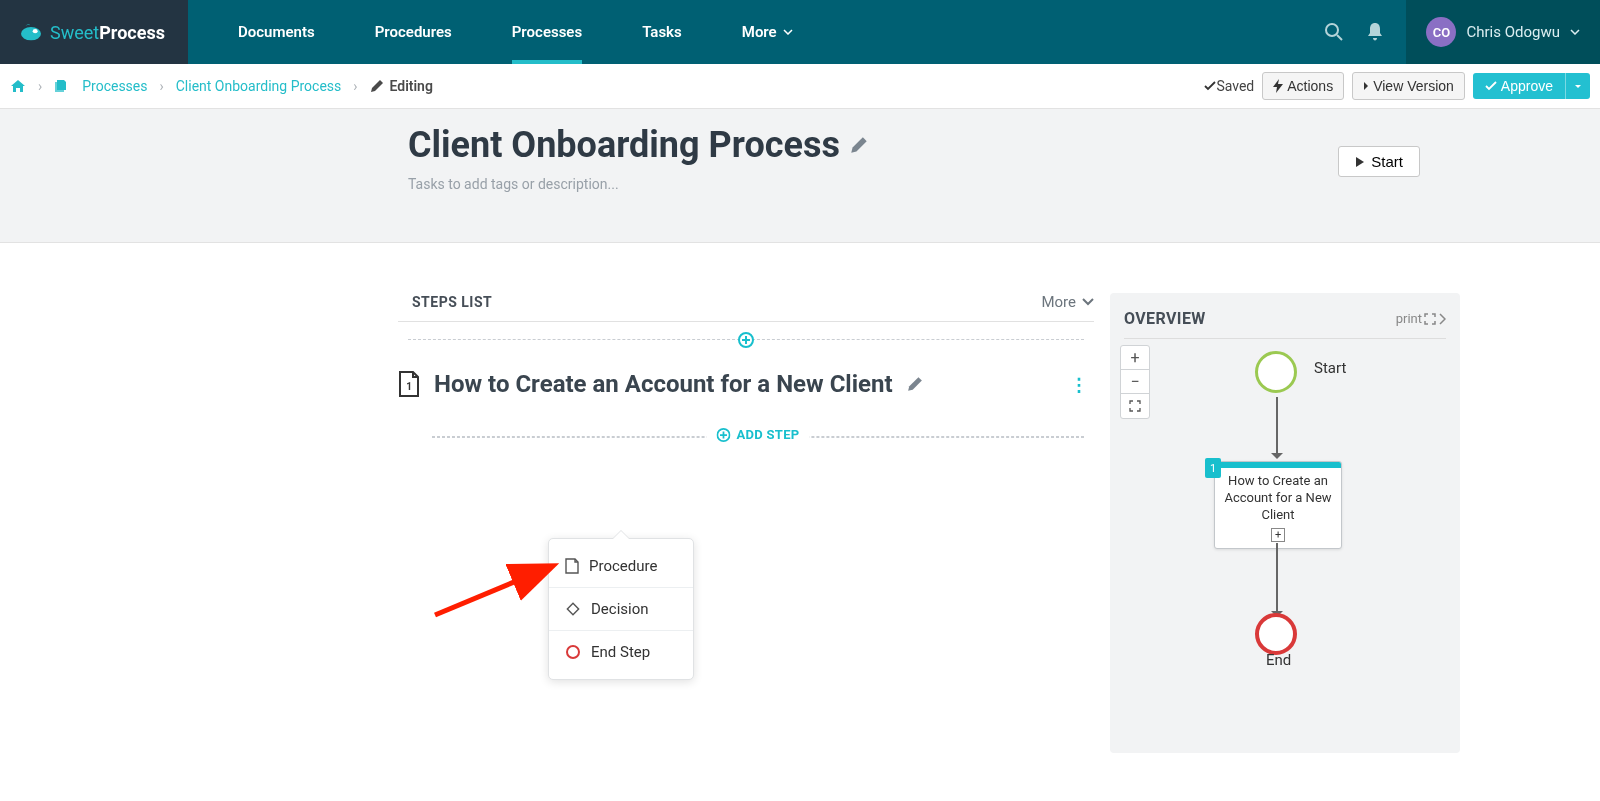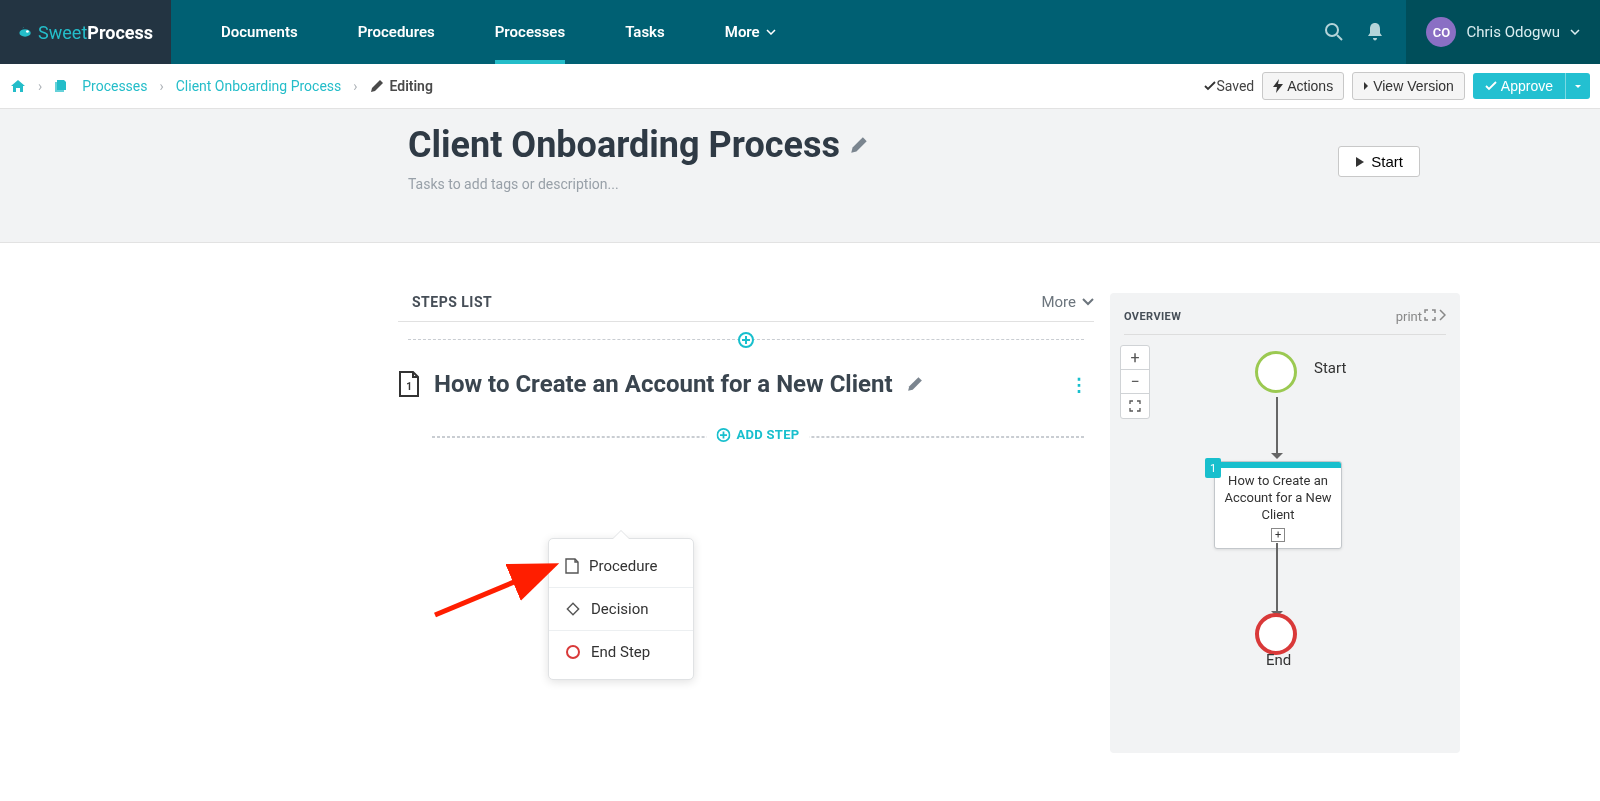--- a/index.html
+++ b/index.html
@@ -1,18 +1,18 @@
 <!DOCTYPE html>
 <html><head>
 <meta charset="utf-8">
 <style>
 * { box-sizing: border-box; margin: 0; padding: 0; }
 body { font-family: -apple-system, BlinkMacSystemFont, "Segoe UI", Roboto, Helvetica, Arial, sans-serif; color: #333; background: #fff; }
 .topbar { display: flex; align-items: center; height: 64px; background: #006073; }
-.logo-area { background: #233442; height: 64px; width: 171px; display: flex; align-items: center; padding: 0 18px; gap: 6px; }
+.logo-area { background: #233442; height: 64px; width: 188px; display: flex; align-items: center; padding: 0 18px; gap: 6px; }
 .logo-mark { width: 26px; height: 20px; }
 .logo-text { color: #fff; font-size: 18px; }
 .logo-text .sw { color: #24bdc9; font-weight: 400; }
 .logo-text .pr { color: #fff; font-weight: 700; }
 .nav { display: flex; align-items: center; flex: 1; padding-left: 20px; }
 .nav-item { color: #fff; font-size: 15px; font-weight: 600; padding: 0 30px; height: 64px; display: flex; align-items: center; position: relative; cursor: pointer; }
 .nav-item.active::after { content: ''; position: absolute; bottom: 0; left: 30px; right: 30px; height: 4px; background: #24bdc9; }
 .nav-item .chev { margin-left: 6px; }
 .topbar-right { display: flex; align-items: center; gap: 22px; padding-right: 0; height: 64px; }
 .topbar-icon { color: #b4d4d9; cursor: pointer; }
@@ -60,22 +60,22 @@
 .add-step-label { position: absolute; left: 50%; top: -10px; transform: translateX(-50%); background: #fff; padding: 0 10px; color: #18bfcd; font-size: 13px; font-weight: 700; display: flex; align-items: center; gap: 6px; cursor: pointer; letter-spacing: 0.3px; }
 
 .popover { position: absolute; top: 538px; left: 548px; width: 146px; background: #fff; border: 1px solid #e0e2e4; border-radius: 5px; box-shadow: 0 2px 10px rgba(0,0,0,0.12); padding: 6px 0; }
 .popover::before { content: ''; position: absolute; top: -8px; left: 50%; transform: translateX(-50%); border: 8px solid transparent; border-bottom-color: #fff; border-top: none; filter: drop-shadow(0 -1px 0 #e0e2e4); }
 .popover-item { padding: 12px 16px; font-size: 15px; color: #333; display: flex; align-items: center; gap: 10px; cursor: pointer; }
 .popover-item + .popover-item { border-top: 1px solid #eceff1; }
 
 .arrow-annot { position: absolute; top: 555px; left: 430px; pointer-events: none; }
 
 .overview-header { display: flex; justify-content: space-between; align-items: center; padding: 6px 0 10px 0; border-bottom: 1px solid #ddd; }
-.overview-title { font-size: 11px; font-weight: 700; letter-spacing: 0.4px; color: #464e57; }
-.overview-controls { display: flex; gap: 2px; color: #888; font-size: 13px; }
+.overview-title { font-size: 16px; font-weight: 700; letter-spacing: 0.4px; color: #464e57; }
+.overview-controls { display: flex; align-items: center; gap: 2px; color: #888; font-size: 13px; }
 .overview-controls span { cursor: pointer; }
 .zoom-box { position: absolute; top: 52px; left: 10px; width: 30px; background: #fff; border: 1px solid #d0d3d6; border-radius: 3px; }
 .zoom-btn { height: 24px; display: flex; align-items: center; justify-content: center; border-bottom: 1px solid #d0d3d6; color: #555; cursor: pointer; font-size: 16px; }
 .zoom-btn:last-child { border-bottom: none; }
 
 .flow-canvas { position: absolute; top: 50px; left: 0; right: 0; bottom: 0; }
 .flow-node-circle { width: 42px; height: 42px; border-radius: 50%; background: #fff; position: absolute; display: flex; align-items: center; justify-content: center; }
 .flow-node-start { border: 3px solid #9bc951; left: 145px; top: 8px; }
 .flow-node-end { border: 4px solid #d93939; left: 145px; top: 270px; }
 .flow-label { position: absolute; font-size: 15px; color: #333; }

